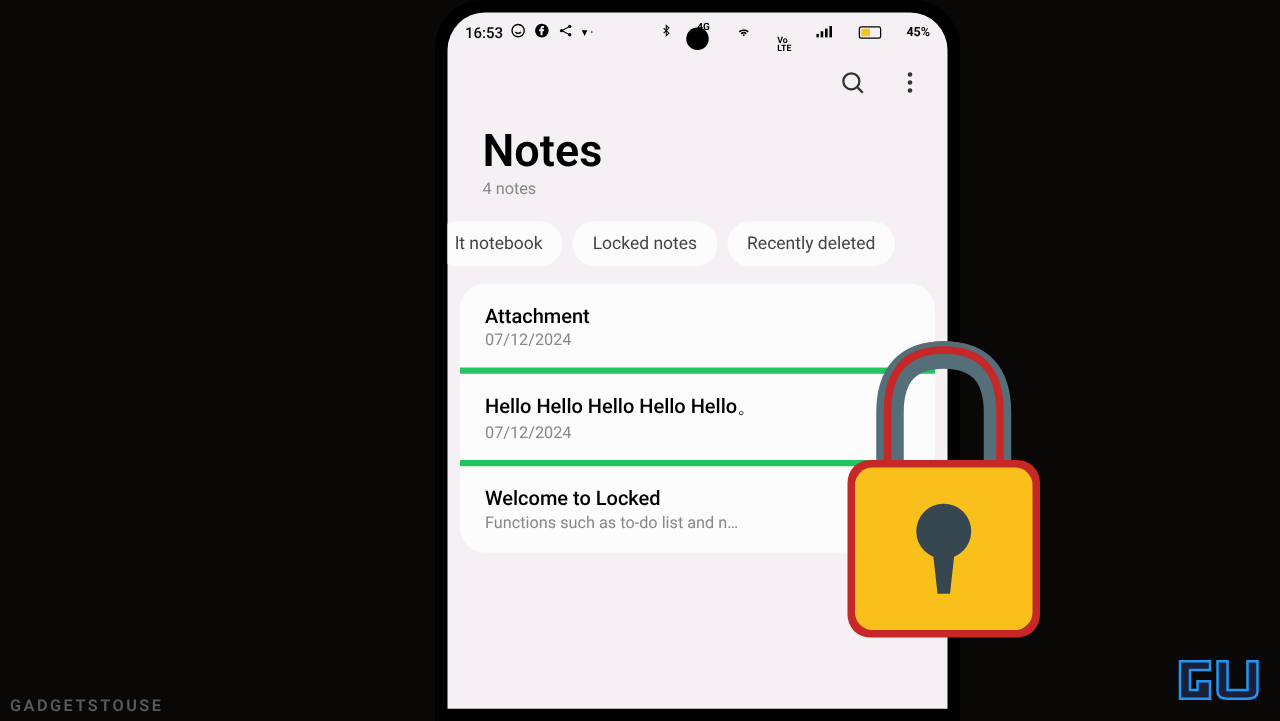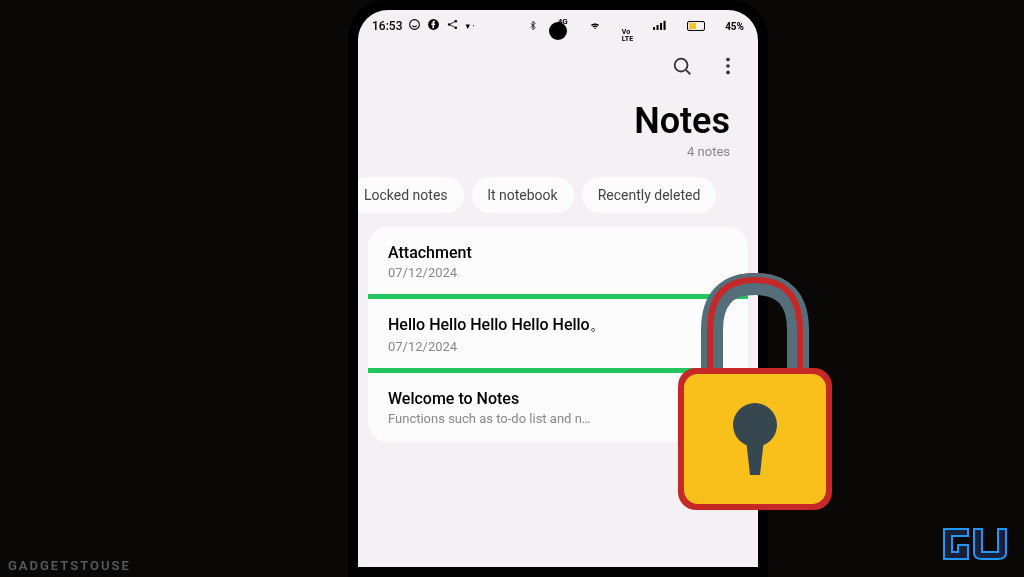--- a/index.html
+++ b/index.html
@@ -71,21 +71,20 @@
     .icon-btn {
       width: 24px;
       height: 24px;
       display: flex;
       align-items: center;
       justify-content: center;
       cursor: pointer;
     }
     .title-section {
       padding: 10px 28px 18px;
-      text-align: right;
     }
     .title {
       font-size: 36px;
       font-weight: 600;
       color: #000;
       margin-bottom: 2px;
     }
     .subtitle {
       font-size: 13px;
       color: #888;
@@ -256,36 +255,36 @@
           </svg>
       </div>
     </div>
 
     <div class="title-section">
       <div class="title">Notes</div>
       <div class="subtitle">4 notes</div>
     </div>
 
     <div class="tabs">
+      <div class="tab">lt notebook</div>
       <div class="tab">Locked notes</div>
-      <div class="tab">lt notebook</div>
       <div class="tab">Recently deleted</div>
     </div>
 
     <div class="notes-list">
       <div class="note-item">
         <div class="note-title">Attachment</div>
         <div class="note-date">07/12/2024</div>
       </div>
       <div class="note-item">
         <div class="note-title">Hello Hello Hello Hello Hello。</div>
         <div class="note-date">07/12/2024</div>
       </div>
       <div class="note-item">
-        <div class="note-title">Welcome to Notes</div>
+        <div class="note-title">Welcome to Locked</div>
         <div class="note-preview">Functions such as to-do list and n…</div>
       </div>
     </div>
 
   </div>
 </div>
 
 <div class="lock-overlay">
   <svg width="210" height="280" viewBox="0 0 210 280">
     <path d="M 60 130 L 60 80 Q 60 30 105 30 Q 150 30 150 80 L 150 130" fill="none" stroke="#c62828" stroke-width="14"></path>

